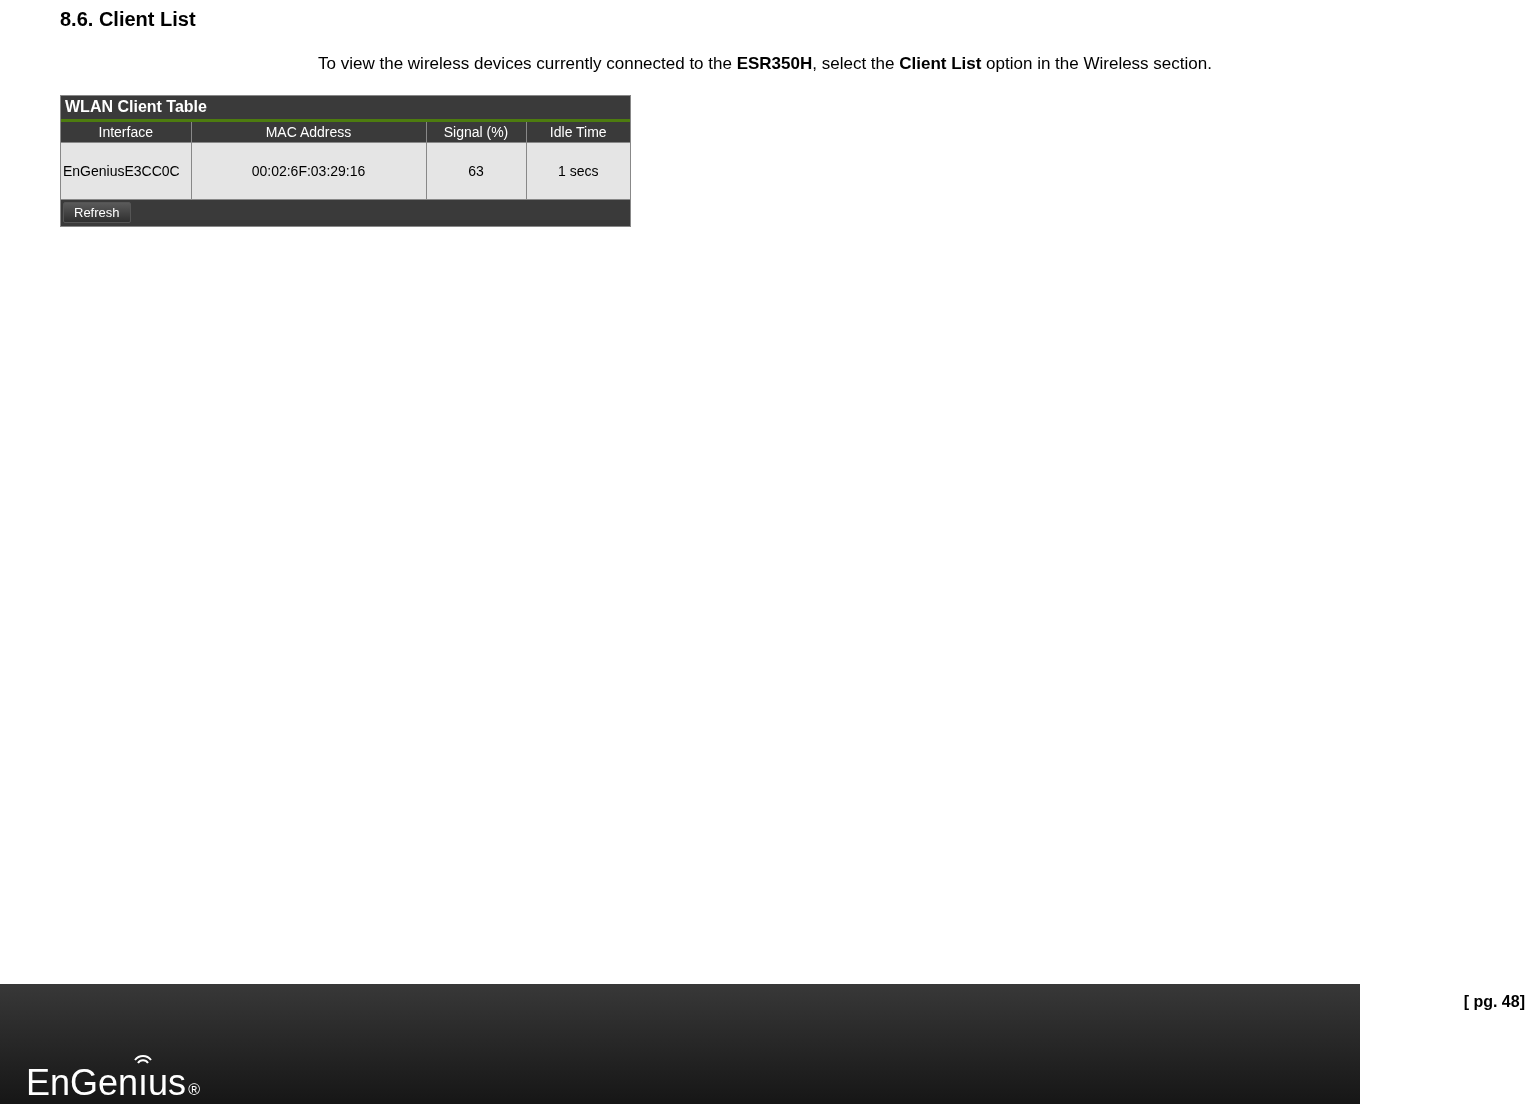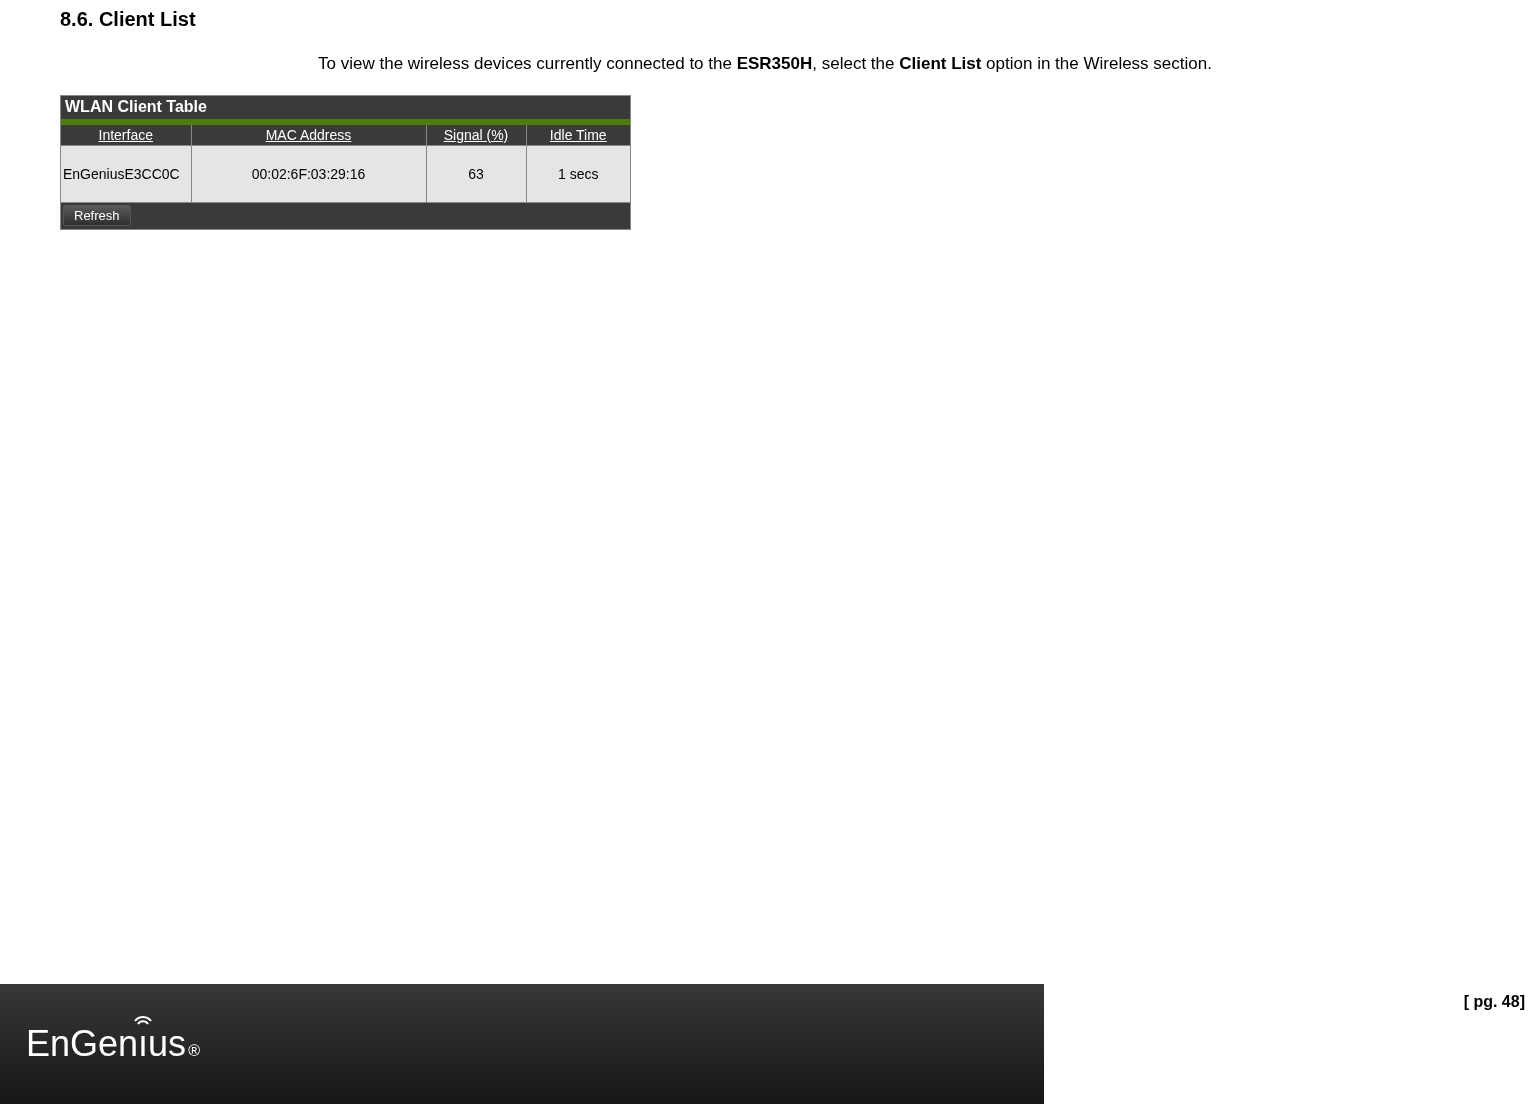--- a/index.html
+++ b/index.html
@@ -52,24 +52,23 @@
       table-layout: fixed;
     }
     .wlan-table th {
       background: #3a3a3a;
       color: #ffffff;
       font-family: Arial, sans-serif;
       font-size: 14px;
       font-weight: normal;
       text-align: center;
       padding: 2px 4px;
-      border-top: 6px solid #4d7c0f;
+      border-top: 3px solid #4d7c0f;
       border-right: 1px solid #888;
       border-bottom: 1px solid #888;
-      text-decoration: underline;
     }
     .wlan-table th:last-child {
       border-right: none;
     }
     .wlan-table td {
       background: #e5e5e5;
       color: #000;
       font-family: Arial, sans-serif;
       font-size: 14px;
       text-align: center;
@@ -96,25 +95,25 @@
       border-radius: 2px;
       font-family: Arial, sans-serif;
       font-size: 13px;
       padding: 2px 10px;
       cursor: pointer;
     }
     .footer-band {
       position: absolute;
       left: 0;
       bottom: 15px;
-      width: 1044px;
+      width: 1360px;
       height: 120px;
       background: linear-gradient(to bottom, #383838 0%, #161616 100%);
       display: flex;
-      align-items: center;
+      align-items: flex-end;
       padding-left: 26px;
     }
     .logo {
       display: flex;
       align-items: baseline;
       color: #ffffff;
       font-family: "Segoe UI", Arial, sans-serif;
     }
     .logo-text-main {
       font-size: 36px;

